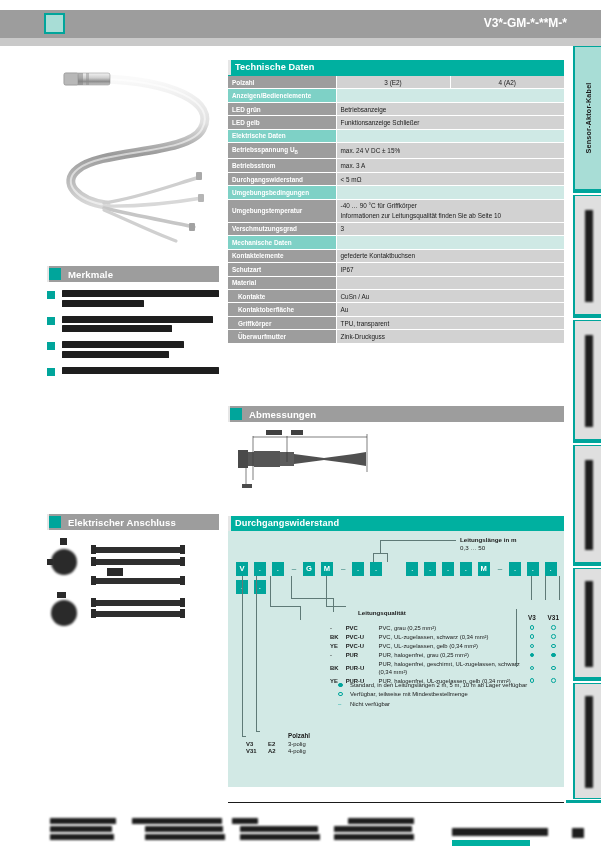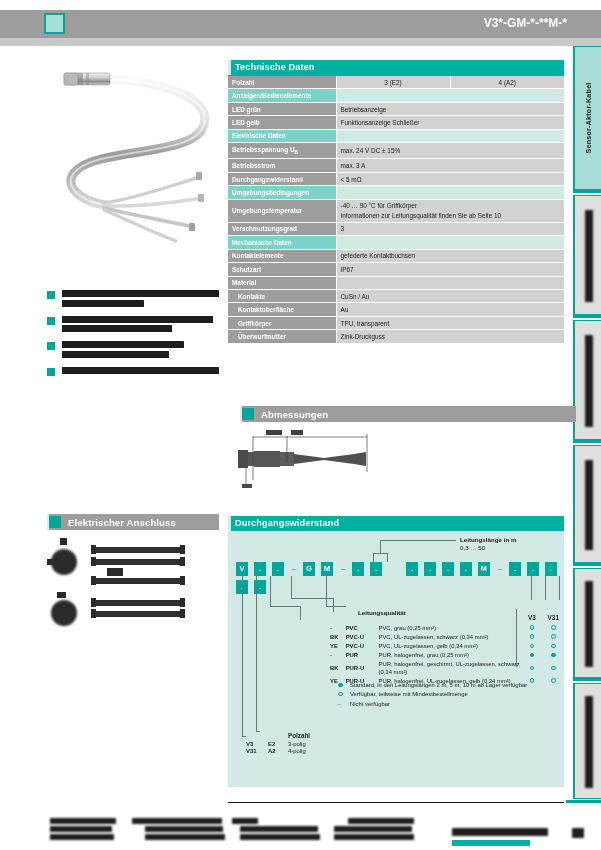--- a/index.html
+++ b/index.html
@@ -157,21 +157,21 @@
   table.td td.val { background: #d2d2d2; }
   table.td tr.grp td {
     background: #7ed1c6; color: #ffffff; font-weight: bold;
   }
   table.td tr.grp td.lbl { background: #7ed1c6; }
   table.td tr.grp td.val { background: #cfe9e5; }
   table.td td.colhdr { background:#d2d2d2; text-align:center; }
   table.td td.colhdr.b { border-right: 1px solid #ffffff; }
 
   
-  #abmess-head { left: 240px; top: 406px; width: 336px; }
+  #abmess-head { left: 228px; top: 406px; width: 336px; }
   .abmess-body { position: absolute; left: 228px; top: 424px; width: 336px; height: 82px; }
   .dim-draw { position: absolute; left: 8px; top: 4px; width: 216px; height: 70px; }
 
   
   .bb-head {
     position: absolute; left: 228px; top: 516px; width: 336px; height: 15px;
     background: #00b0a0;
   }
   .bb-head .edge { position:absolute; left:0; top:0; width:3px; height:15px; background:#e6e6e6;}
   .bb-head .t {
@@ -315,20 +315,25 @@
       <path d="M 62 146 C 96 141, 128 129, 158 120" fill="none" stroke="#cfcfcf" stroke-width="3.4" stroke-linecap="round"></path>
       <path d="M 62 149 C 98 150, 130 146, 160 141" fill="none" stroke="#d8d8d8" stroke-width="3.4" stroke-linecap="round"></path>
       <path d="M 62 151 C 96 159, 124 164, 152 170" fill="none" stroke="#c6c6c6" stroke-width="3.4" stroke-linecap="round"></path>
       <path d="M 62 153 C 92 166, 112 176, 134 184" fill="none" stroke="#d0d0d0" stroke-width="3.2" stroke-linecap="round"></path>
       <rect x="154" y="115" width="6" height="8" rx="1" fill="#a9a9a9"></rect>
       <rect x="156" y="137" width="6" height="8" rx="1" fill="#b5b5b5"></rect>
       <rect x="147" y="166" width="6" height="8" rx="1" fill="#a2a2a2"></rect>
     </svg>
   </div>
 
+  <div class="sec-head" id="merkmale-head">
+    <span class="edge"></span>
+    <span class="sq"></span>
+    <span class="t">Merkmale</span>
+  </div>
   <div class="feat-list">
     <div class="feat">
       <span class="bullet"></span>
       <span class="redacted-lines">
         <span class="rl" style="width:100%"></span>
           <span class="rl" style="width:52%"></span>
       </span>
     </div>
     <div class="feat">
       <span class="bullet"></span>

